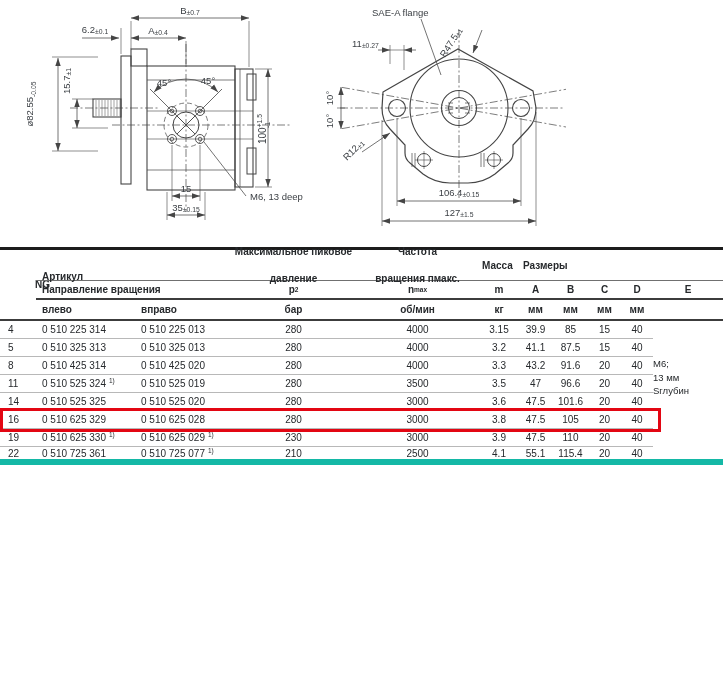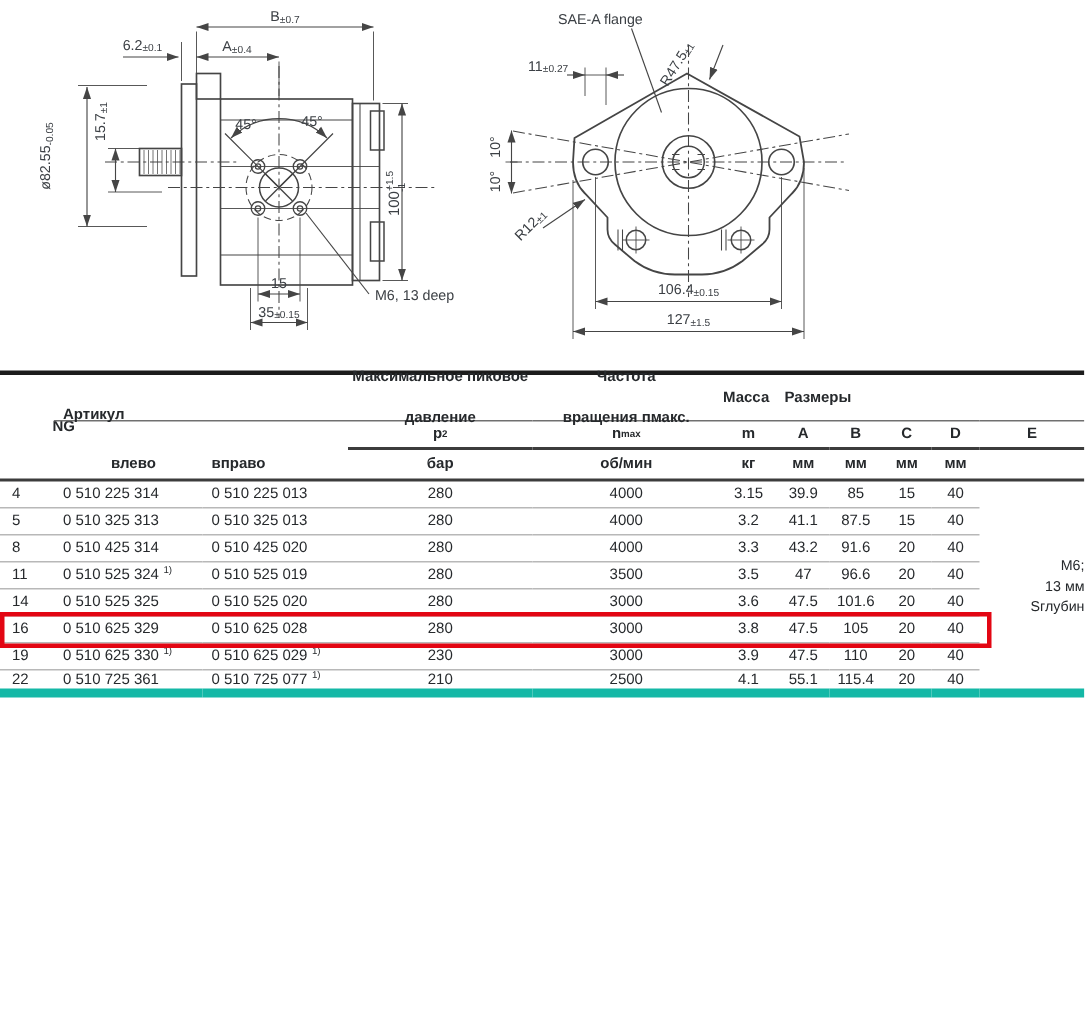--- a/index.html
+++ b/index.html
@@ -31,22 +31,22 @@
   .drow .c-e  { border-bottom:none; }
   .drow.last .cell { border-bottom:6px solid #14b8a6; }
   .c-ng  { padding-left:8px; }
   .c-art { padding-left:6px; }
 
   .hl-box {
     position:absolute; left:0; top:161px; width:661px; height:24px;
     border:3px solid #e30613; box-sizing:border-box; pointer-events:none;
   }
   .e-note {
-    position:absolute; left:653px; top:124px; width:70px;
-    font-size:9.5px; line-height:13.5px; text-align:right; color:#26292c;
+    position:absolute; left:653px; top:110px; width:70px;
+    font-size:9.5px; line-height:13.5px; text-align:left; color:#26292c;
   }
   .e-note span { display:block; }
 </style>
 </head>
 <body>
 
 <div id="stage">
 
   
   <svg width="723" height="246" viewBox="0 0 723 246">
@@ -197,36 +197,37 @@
           <span>давление</span>
       </div>
       <div class="cell b ctr two h1c" style="grid-column:5;grid-row:1;">
         <span>Частота</span>
           <span>вращения пмакс.</span>
       </div>
       <div class="cell b h1c" style="grid-column:6;grid-row:1;padding-left:2px;">Масса</div>
       <div class="cell b h1c" style="grid-column:7/11;grid-row:1;padding-left:5px;">Размеры</div>
       <div class="cell h1c" style="grid-column:11;grid-row:1;"></div>
 
+      <div class="cell b padl2 h2c" style="grid-column:2/4;grid-row:2;">Направление вращения</div>
       <div class="cell b ctr h2c" style="grid-column:4;grid-row:2;">
           <span>p</span>
           <sub class="u">2</sub>
         </div>
       <div class="cell b ctr h2c" style="grid-column:5;grid-row:2;">
           <span>n</span>
           <sub class="u">max</sub>
         </div>
       <div class="cell b ctr h2c" style="grid-column:6;grid-row:2;">m</div>
       <div class="cell b ctr h2c" style="grid-column:7;grid-row:2;">A</div>
       <div class="cell b ctr h2c" style="grid-column:8;grid-row:2;">B</div>
       <div class="cell b ctr h2c" style="grid-column:9;grid-row:2;">C</div>
       <div class="cell b ctr h2c" style="grid-column:10;grid-row:2;">D</div>
       <div class="cell b ctr h2c" style="grid-column:11;grid-row:2;">E</div>
 
-      <div class="cell b padl2" style="grid-column:2;grid-row:3;margin-left:32px;">влево</div>
+      <div class="cell b padl2" style="grid-column:2;grid-row:3;">влево</div>
       <div class="cell b padl2" style="grid-column:3;grid-row:3;">вправо</div>
       <div class="cell b ctr" style="grid-column:4;grid-row:3;">бар</div>
       <div class="cell b ctr" style="grid-column:5;grid-row:3;">об/мин</div>
       <div class="cell b ctr" style="grid-column:6;grid-row:3;">кг</div>
       <div class="cell b ctr" style="grid-column:7;grid-row:3;">мм</div>
       <div class="cell b ctr" style="grid-column:8;grid-row:3;">мм</div>
       <div class="cell b ctr" style="grid-column:9;grid-row:3;">мм</div>
       <div class="cell b ctr" style="grid-column:10;grid-row:3;">мм</div>
       <div class="cell" style="grid-column:11;grid-row:3;"></div>
     </div>

